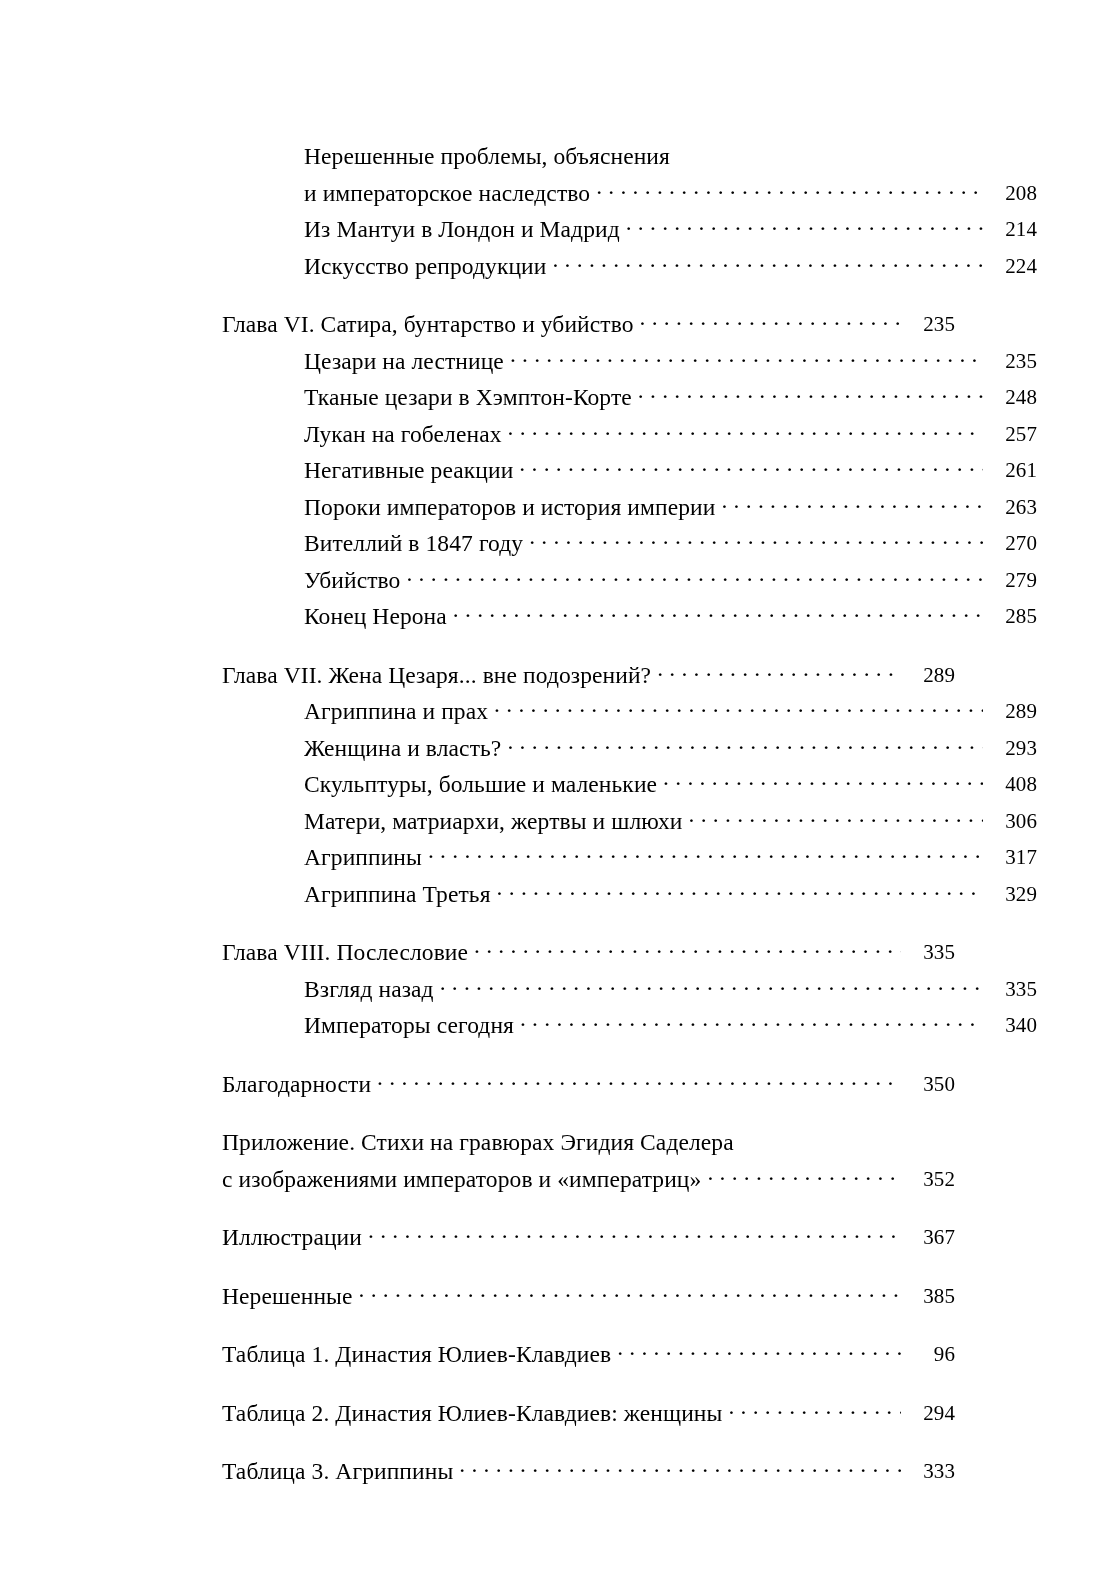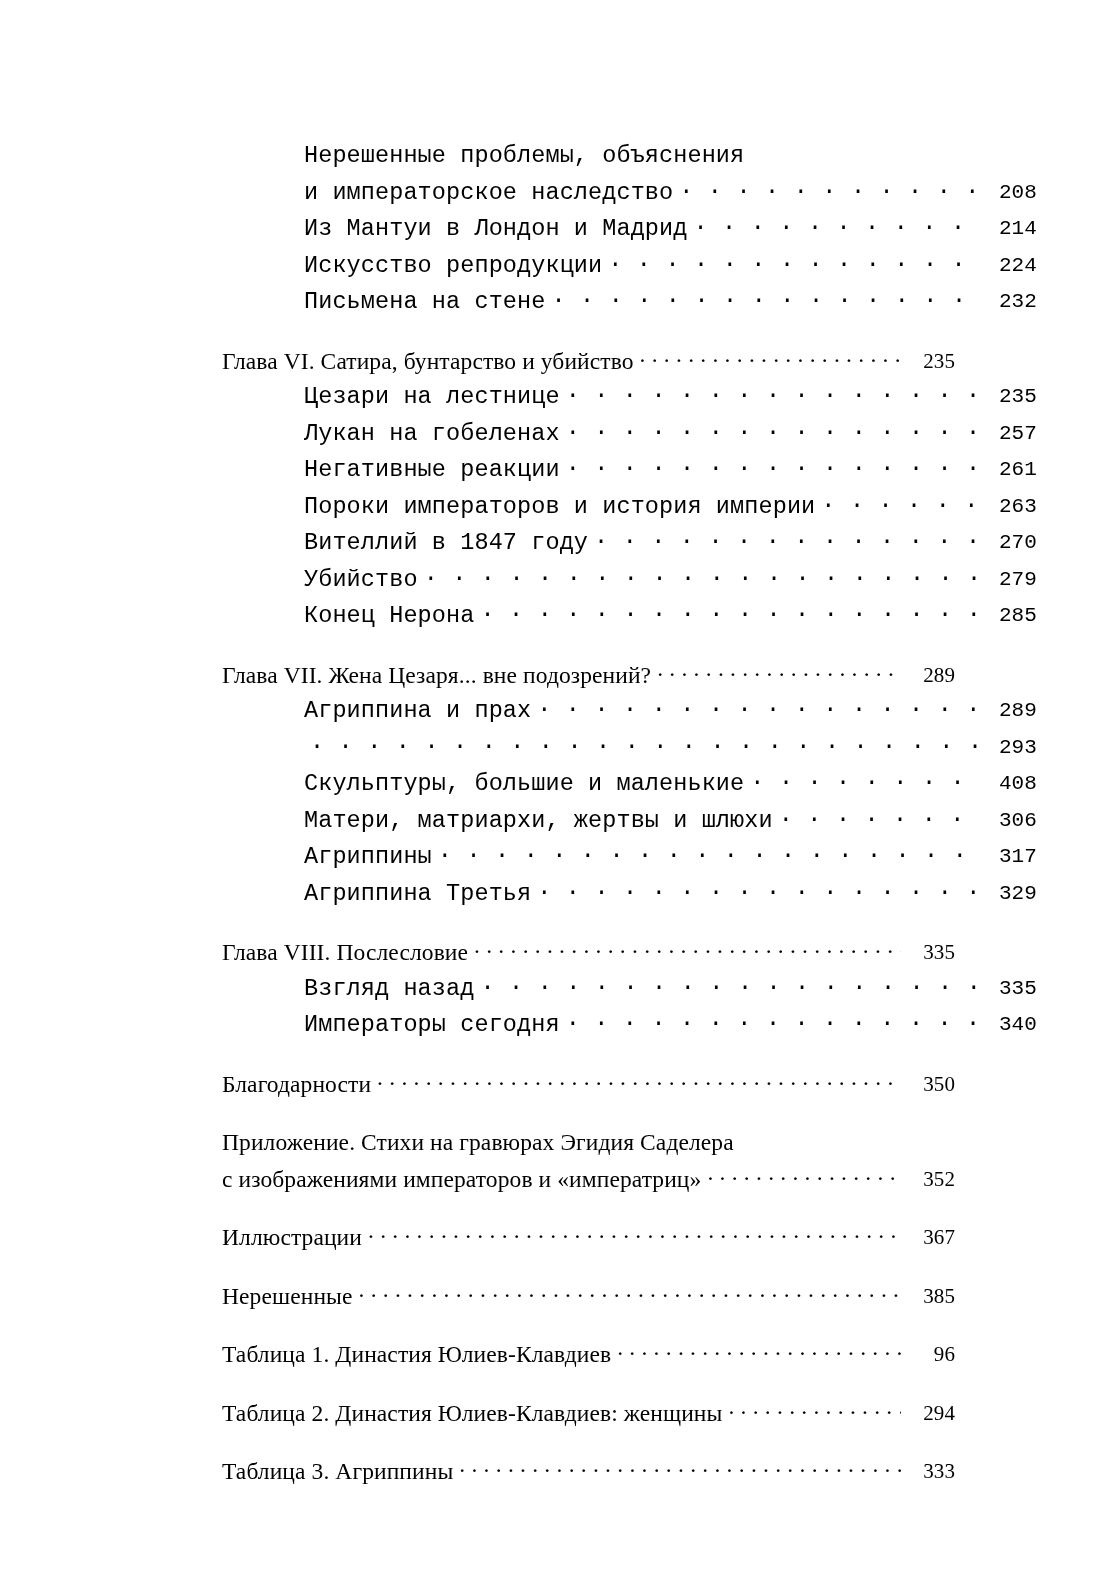--- a/index.html
+++ b/index.html
@@ -84,21 +84,20 @@
     width: 52px;
     text-align: right;
     font-size: 21px;
     white-space: nowrap;
   }
 
   
   .level-2 .entry-row,
   .level-2 .wrap-line {
     padding-left: 82px;
-    font-family: Liberation Mono, monospace;
   }
 
   
   .wrap-line {
     display: block;
     white-space: pre-wrap;
   }
 
   
   .entry.wrapped .entry-row {
@@ -126,45 +125,45 @@
             <span class="entry-page">214</span>
           </div>
         </div>
         <div class="entry level-2">
           <div class="entry-row">
             <span class="entry-title">Искусство репродукции</span>
             <span class="leader"></span>
             <span class="entry-page">224</span>
           </div>
         </div>
-        <div class="entry level-2">
-          <div class="entry-row">
-            <span class="entry-title">Письмена на стене</span>
-            <span class="leader"></span>
-            <span class="entry-page">232</span>
-          </div>
-        </div>
       </div>
       <div class="toc-group">
         <div class="entry level-1">
           <div class="entry-row">
             <span class="entry-title">Глава VI. Сатира, бунтарство и убийство</span>
             <span class="leader"></span>
             <span class="entry-page">235</span>
           </div>
         </div>
         <div class="entry level-2">
           <div class="entry-row">
             <span class="entry-title">Цезари на лестнице</span>
             <span class="leader"></span>
             <span class="entry-page">235</span>
           </div>
         </div>
         <div class="entry level-2">
           <div class="entry-row">
+            <span class="entry-title">Тканые цезари в Хэмптон-Корте</span>
+            <span class="leader"></span>
+            <span class="entry-page">248</span>
+          </div>
+        </div>
+        <div class="entry level-2">
+          <div class="entry-row">
             <span class="entry-title">Лукан на гобеленах</span>
             <span class="leader"></span>
             <span class="entry-page">257</span>
           </div>
         </div>
         <div class="entry level-2">
           <div class="entry-row">
             <span class="entry-title">Негативные реакции</span>
             <span class="leader"></span>
             <span class="entry-page">261</span>
@@ -209,20 +208,21 @@
         </div>
         <div class="entry level-2">
           <div class="entry-row">
             <span class="entry-title">Агриппина и прах</span>
             <span class="leader"></span>
             <span class="entry-page">289</span>
           </div>
         </div>
         <div class="entry level-2">
           <div class="entry-row">
+            <span class="entry-title">Женщина и власть?</span>
             <span class="leader"></span>
             <span class="entry-page">293</span>
           </div>
         </div>
         <div class="entry level-2">
           <div class="entry-row">
             <span class="entry-title">Скульптуры, большие и маленькие</span>
             <span class="leader"></span>
             <span class="entry-page">408</span>
           </div>

